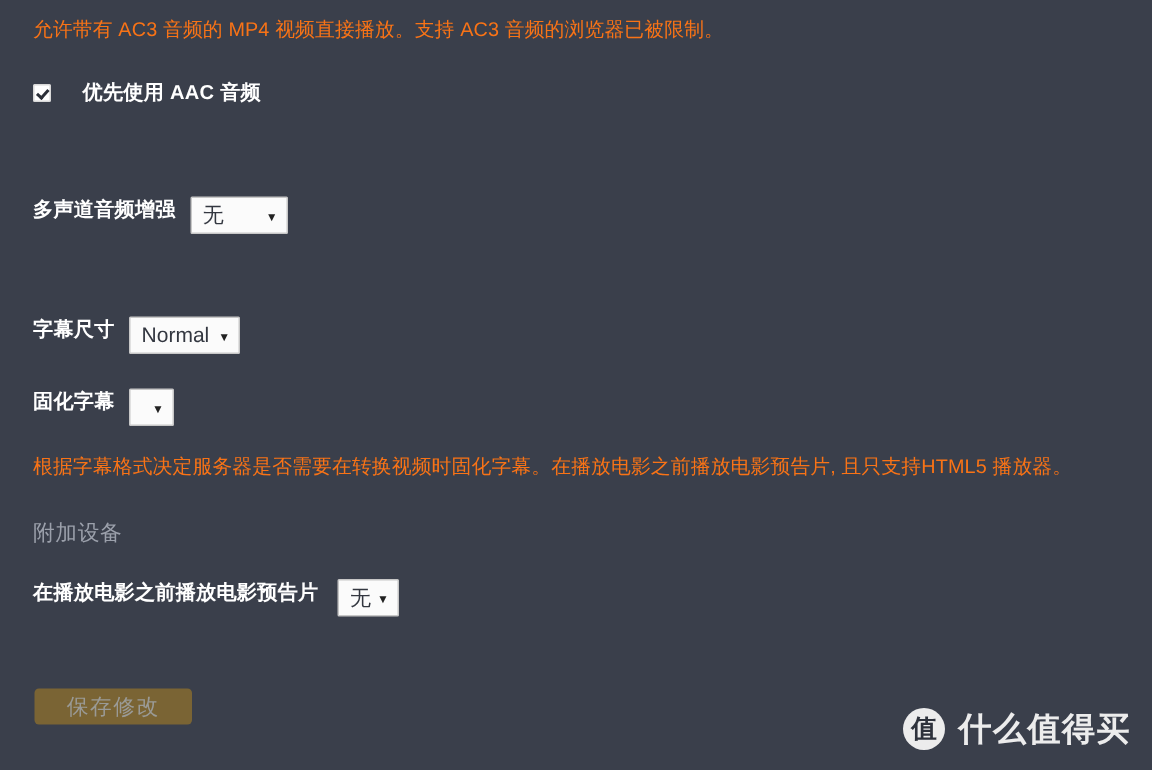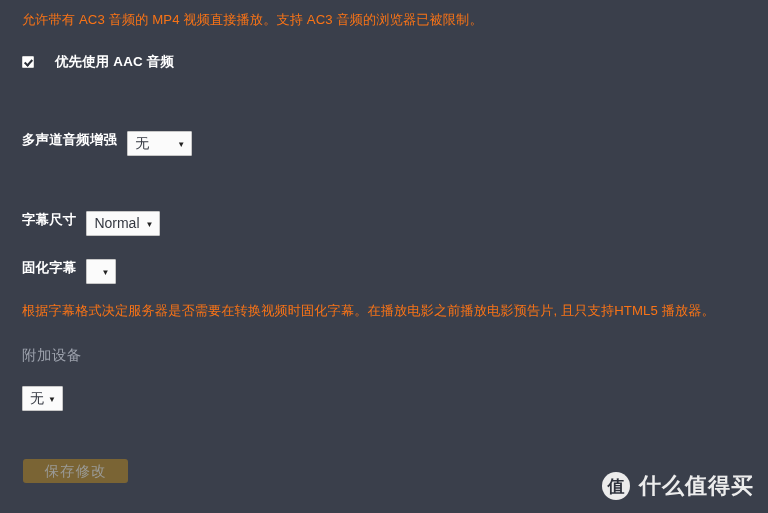--- a/index.html
+++ b/index.html
@@ -241,20 +241,21 @@
     <span class="select-box sel-burn">
       <span class="caret">▼</span>
     </span>
   </div>
 
   <div class="help-text desc-burn">根据字幕格式决定服务器是否需要在转换视频时固化字幕。在播放电影之前播放电影预告片, 且只支持HTML5 播放器。</div>
 
   <div class="section-head">附加设备</div>
 
   <div class="field-row row-trailer">
+    <span class="field-label">在播放电影之前播放电影预告片</span>
     <span class="select-box sel-trailer">
       <span class="sel-val">无</span>
       <span class="caret">▼</span>
     </span>
   </div>
 
   <button class="save-btn">保存修改</button>
 
   <div class="watermark">
     <span class="wm-logo">值</span>

